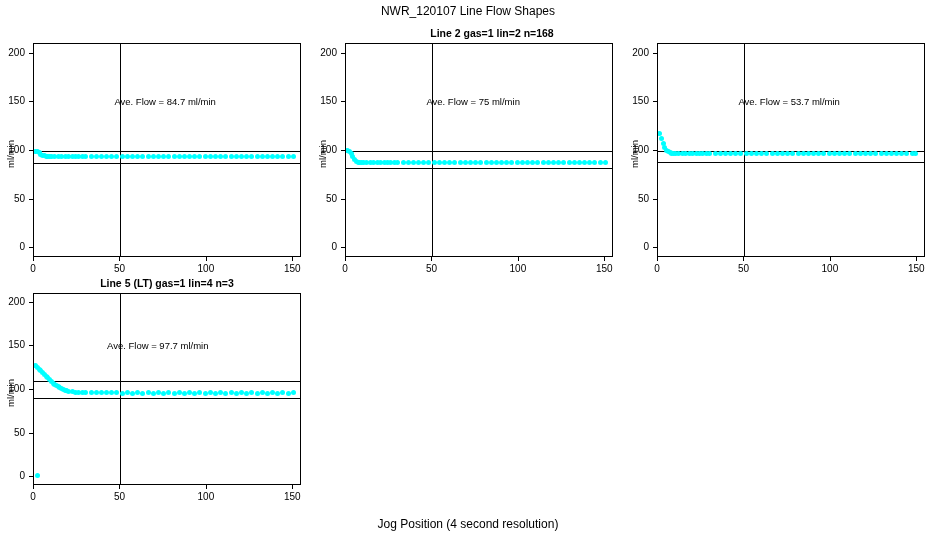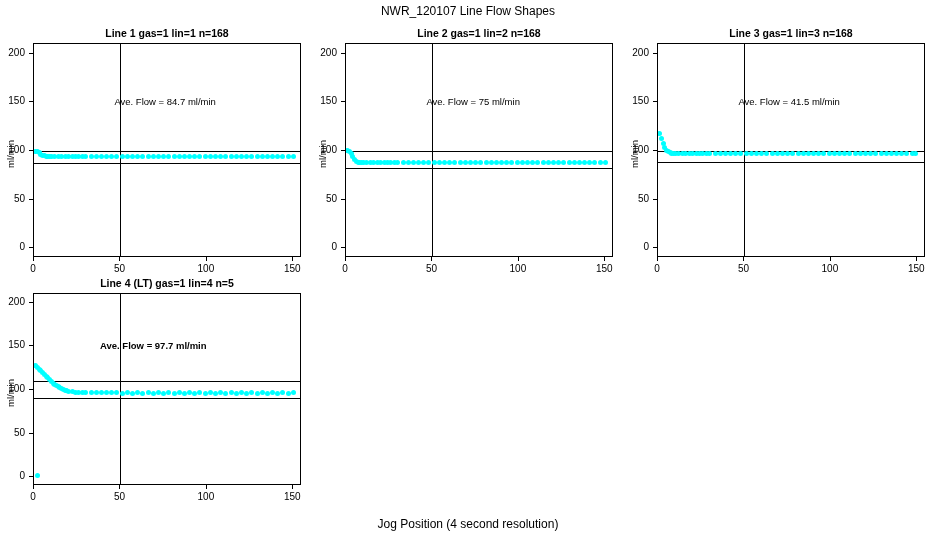--- a/index.html
+++ b/index.html
@@ -66,21 +66,20 @@
     background:#00FFFF;
   }
 </style>
 </head>
 <body>
 
 <div class="sup-title">NWR_120107  Line Flow Shapes</div>
 
 <div id="panels">
     <div class="panel" style="left: 0px; top: 0px; width: 936px; height: 540px; pointer-events: none;">
-      <div class="panel-title" style="left: 33px; width: 268px; top: 27px;">Line 1 gas=1 lin=1 n=168</div>
       <div class="plotbox" style="left: 33px; top: 43px; width: 268px; height: 214px;">
         <div class="hline" style="top: 107px;"></div>
         <div class="hline" style="top: 118.673px;"></div>
         <div class="vline" style="left: 86.4516px;"></div>
         <div class="pt" style="left: 1.72903px; top: 107.973px; background: rgb(0, 255, 255);"></div>
         <div class="pt" style="left: 3.45806px; top: 107px; background: rgb(0, 255, 255);"></div>
         <div class="pt" style="left: 5.1871px; top: 108.945px; background: rgb(0, 255, 255);"></div>
         <div class="pt" style="left: 6.91613px; top: 110.891px; background: rgb(0, 255, 255);"></div>
         <div class="pt" style="left: 8.64516px; top: 111.864px; background: rgb(0, 255, 255);"></div>
         <div class="pt" style="left: 10.3742px; top: 111.864px; background: rgb(0, 255, 255);"></div>
@@ -154,21 +153,21 @@
       <div class="tickmark" style="left: 33px; top: 257px; width: 1px; height: 4px;"></div>
       <div class="xtick" style="left: 104.452px; width: 30px; top: 263px;">50</div>
       <div class="tickmark" style="left: 119.452px; top: 257px; width: 1px; height: 4px;"></div>
       <div class="xtick" style="left: 190.903px; width: 30px; top: 263px;">100</div>
       <div class="tickmark" style="left: 205.903px; top: 257px; width: 1px; height: 4px;"></div>
       <div class="xtick" style="left: 277.355px; width: 30px; top: 263px;">150</div>
       <div class="tickmark" style="left: 292.355px; top: 257px; width: 1px; height: 4px;"></div>
       <div class="ylab" style="left: 5px; top: 168px;">ml/min</div>
     </div>
     <div class="panel" style="left: 0px; top: 0px; width: 936px; height: 540px; pointer-events: none;">
-      <div class="panel-title" style="left: 345px; width: 268px; top: 27px;">Line 2 gas=1 lin=2 n=168</div>
+      <div class="panel-title" style="left: 358px; width: 268px; top: 27px;">Line 2 gas=1 lin=2 n=168</div>
       <div class="plotbox" style="left: 345px; top: 43px; width: 268px; height: 214px;">
         <div class="hline" style="top: 107px;"></div>
         <div class="hline" style="top: 123.536px;"></div>
         <div class="vline" style="left: 86.4516px;"></div>
         <div class="pt" style="left: 1.72903px; top: 106.027px; background: rgb(0, 255, 255);"></div>
         <div class="pt" style="left: 3.45806px; top: 107px; background: rgb(0, 255, 255);"></div>
         <div class="pt" style="left: 5.1871px; top: 109.918px; background: rgb(0, 255, 255);"></div>
         <div class="pt" style="left: 6.91613px; top: 112.836px; background: rgb(0, 255, 255);"></div>
         <div class="pt" style="left: 8.64516px; top: 115.755px; background: rgb(0, 255, 255);"></div>
         <div class="pt" style="left: 10.3742px; top: 117.7px; background: rgb(0, 255, 255);"></div>
@@ -242,21 +241,20 @@
       <div class="tickmark" style="left: 345px; top: 257px; width: 1px; height: 4px;"></div>
       <div class="xtick" style="left: 416.452px; width: 30px; top: 263px;">50</div>
       <div class="tickmark" style="left: 431.452px; top: 257px; width: 1px; height: 4px;"></div>
       <div class="xtick" style="left: 502.903px; width: 30px; top: 263px;">100</div>
       <div class="tickmark" style="left: 517.903px; top: 257px; width: 1px; height: 4px;"></div>
       <div class="xtick" style="left: 589.355px; width: 30px; top: 263px;">150</div>
       <div class="tickmark" style="left: 604.355px; top: 257px; width: 1px; height: 4px;"></div>
       <div class="ylab" style="left: 317px; top: 168px;">ml/min</div>
     </div>
     <div class="panel" style="left: 0px; top: 0px; width: 936px; height: 540px; pointer-events: none;">
-      <div class="panel-title" style="left: 657px; width: 268px; top: 27px;">Line 3 gas=1 lin=3 n=168</div>
       <div class="plotbox" style="left: 657px; top: 43px; width: 268px; height: 214px;">
         <div class="hline" style="top: 107px;"></div>
         <div class="hline" style="top: 117.7px;"></div>
         <div class="vline" style="left: 86.4516px;"></div>
         <div class="pt" style="left: 1.72903px; top: 89.4909px; background: rgb(0, 255, 255);"></div>
         <div class="pt" style="left: 3.45806px; top: 94.3545px; background: rgb(0, 255, 255);"></div>
         <div class="pt" style="left: 5.1871px; top: 99.2182px; background: rgb(0, 255, 255);"></div>
         <div class="pt" style="left: 6.91613px; top: 103.109px; background: rgb(0, 255, 255);"></div>
         <div class="pt" style="left: 8.64516px; top: 106.027px; background: rgb(0, 255, 255);"></div>
         <div class="pt" style="left: 10.3742px; top: 107.973px; background: rgb(0, 255, 255);"></div>
@@ -307,21 +305,21 @@
         <div class="pt" style="left: 212.671px; top: 109.918px; background: rgb(0, 255, 255);"></div>
         <div class="pt" style="left: 217.858px; top: 109.918px; background: rgb(0, 255, 255);"></div>
         <div class="pt" style="left: 223.045px; top: 109.918px; background: rgb(0, 255, 255);"></div>
         <div class="pt" style="left: 228.232px; top: 109.918px; background: rgb(0, 255, 255);"></div>
         <div class="pt" style="left: 233.419px; top: 109.918px; background: rgb(0, 255, 255);"></div>
         <div class="pt" style="left: 238.606px; top: 109.918px; background: rgb(0, 255, 255);"></div>
         <div class="pt" style="left: 243.794px; top: 109.918px; background: rgb(0, 255, 255);"></div>
         <div class="pt" style="left: 248.981px; top: 109.918px; background: rgb(0, 255, 255);"></div>
         <div class="pt" style="left: 254.168px; top: 109.918px; background: rgb(0, 255, 255);"></div>
         <div class="pt" style="left: 257.626px; top: 109.918px; background: rgb(0, 255, 255);"></div>
-        <div class="ann" style="left: 80.4px; top: 52.3636px;">Ave. Flow =  41.5 ml/min</div>
+        <div class="ann" style="left: 80.4px; top: 52.3636px;">Ave. Flow =  53.7 ml/min</div>
       </div>
       <div class="ytick" style="left: 627px; width: 22px; top: 241.273px;">0</div>
       <div class="tickmark" style="left: 653px; top: 247.273px; width: 4px; height: 1px;"></div>
       <div class="ytick" style="left: 627px; width: 22px; top: 192.636px;">50</div>
       <div class="tickmark" style="left: 653px; top: 198.636px; width: 4px; height: 1px;"></div>
       <div class="ytick" style="left: 627px; width: 22px; top: 144px;">100</div>
       <div class="tickmark" style="left: 653px; top: 150px; width: 4px; height: 1px;"></div>
       <div class="ytick" style="left: 627px; width: 22px; top: 95.3636px;">150</div>
       <div class="tickmark" style="left: 653px; top: 101.364px; width: 4px; height: 1px;"></div>
       <div class="ytick" style="left: 627px; width: 22px; top: 46.7273px;">200</div>
@@ -330,21 +328,21 @@
       <div class="tickmark" style="left: 657px; top: 257px; width: 1px; height: 4px;"></div>
       <div class="xtick" style="left: 728.452px; width: 30px; top: 263px;">50</div>
       <div class="tickmark" style="left: 743.452px; top: 257px; width: 1px; height: 4px;"></div>
       <div class="xtick" style="left: 814.903px; width: 30px; top: 263px;">100</div>
       <div class="tickmark" style="left: 829.903px; top: 257px; width: 1px; height: 4px;"></div>
       <div class="xtick" style="left: 901.355px; width: 30px; top: 263px;">150</div>
       <div class="tickmark" style="left: 916.355px; top: 257px; width: 1px; height: 4px;"></div>
       <div class="ylab" style="left: 629px; top: 168px;">ml/min</div>
     </div>
     <div class="panel" style="left: 0px; top: 0px; width: 936px; height: 540px; pointer-events: none;">
-      <div class="panel-title" style="left: 33px; width: 268px; top: 277px;">Line 4 (LT) gas=1 lin=4 n=5</div>
+      <div class="panel-title" style="left: 33px; width: 268px; top: 277px;">Line 5 (LT) gas=1 lin=4 n=3</div>
       <div class="plotbox" style="left: 33px; top: 293px; width: 268px; height: 192px;">
         <div class="hline" style="top: 87.2727px;"></div>
         <div class="hline" style="top: 103.855px;"></div>
         <div class="vline" style="left: 86.4516px;"></div>
         <div class="pt" style="left: 1.72903px; top: 71.5636px; background: rgb(0, 255, 255);"></div>
         <div class="pt" style="left: 3.45806px; top: 73.3091px; background: rgb(0, 255, 255);"></div>
         <div class="pt" style="left: 5.1871px; top: 75.0545px; background: rgb(0, 255, 255);"></div>
         <div class="pt" style="left: 6.91613px; top: 76.8px; background: rgb(0, 255, 255);"></div>
         <div class="pt" style="left: 8.64516px; top: 78.5455px; background: rgb(0, 255, 255);"></div>
         <div class="pt" style="left: 10.3742px; top: 80.2909px; background: rgb(0, 255, 255);"></div>
@@ -401,21 +399,21 @@
         <div class="pt" style="left: 217.858px; top: 98.6182px; background: rgb(0, 255, 255);"></div>
         <div class="pt" style="left: 223.045px; top: 99.4909px; background: rgb(0, 255, 255);"></div>
         <div class="pt" style="left: 228.232px; top: 98.6182px; background: rgb(0, 255, 255);"></div>
         <div class="pt" style="left: 233.419px; top: 99.4909px; background: rgb(0, 255, 255);"></div>
         <div class="pt" style="left: 238.606px; top: 98.6182px; background: rgb(0, 255, 255);"></div>
         <div class="pt" style="left: 243.794px; top: 99.4909px; background: rgb(0, 255, 255);"></div>
         <div class="pt" style="left: 248.981px; top: 98.6182px; background: rgb(0, 255, 255);"></div>
         <div class="pt" style="left: 254.168px; top: 99.4909px; background: rgb(0, 255, 255);"></div>
         <div class="pt" style="left: 259.355px; top: 98.6182px; background: rgb(0, 255, 255);"></div>
         <div class="pt" style="left: 3.45806px; top: 181.527px; background: rgb(0, 255, 255);"></div>
-        <div class="ann" style="left: 66px; top: 46.3636px; font-weight: bold;">Ave. Flow =  97.7 ml/min</div>
+        <div class="ann" style="left: 73px; top: 46.3636px;">Ave. Flow =  97.7 ml/min</div>
       </div>
       <div class="ytick" style="left: 3px; width: 22px; top: 470.273px;">0</div>
       <div class="tickmark" style="left: 29px; top: 476.273px; width: 4px; height: 1px;"></div>
       <div class="ytick" style="left: 3px; width: 22px; top: 426.636px;">50</div>
       <div class="tickmark" style="left: 29px; top: 432.636px; width: 4px; height: 1px;"></div>
       <div class="ytick" style="left: 3px; width: 22px; top: 383px;">100</div>
       <div class="tickmark" style="left: 29px; top: 389px; width: 4px; height: 1px;"></div>
       <div class="ytick" style="left: 3px; width: 22px; top: 339.364px;">150</div>
       <div class="tickmark" style="left: 29px; top: 345.364px; width: 4px; height: 1px;"></div>
       <div class="ytick" style="left: 3px; width: 22px; top: 295.727px;">200</div>

